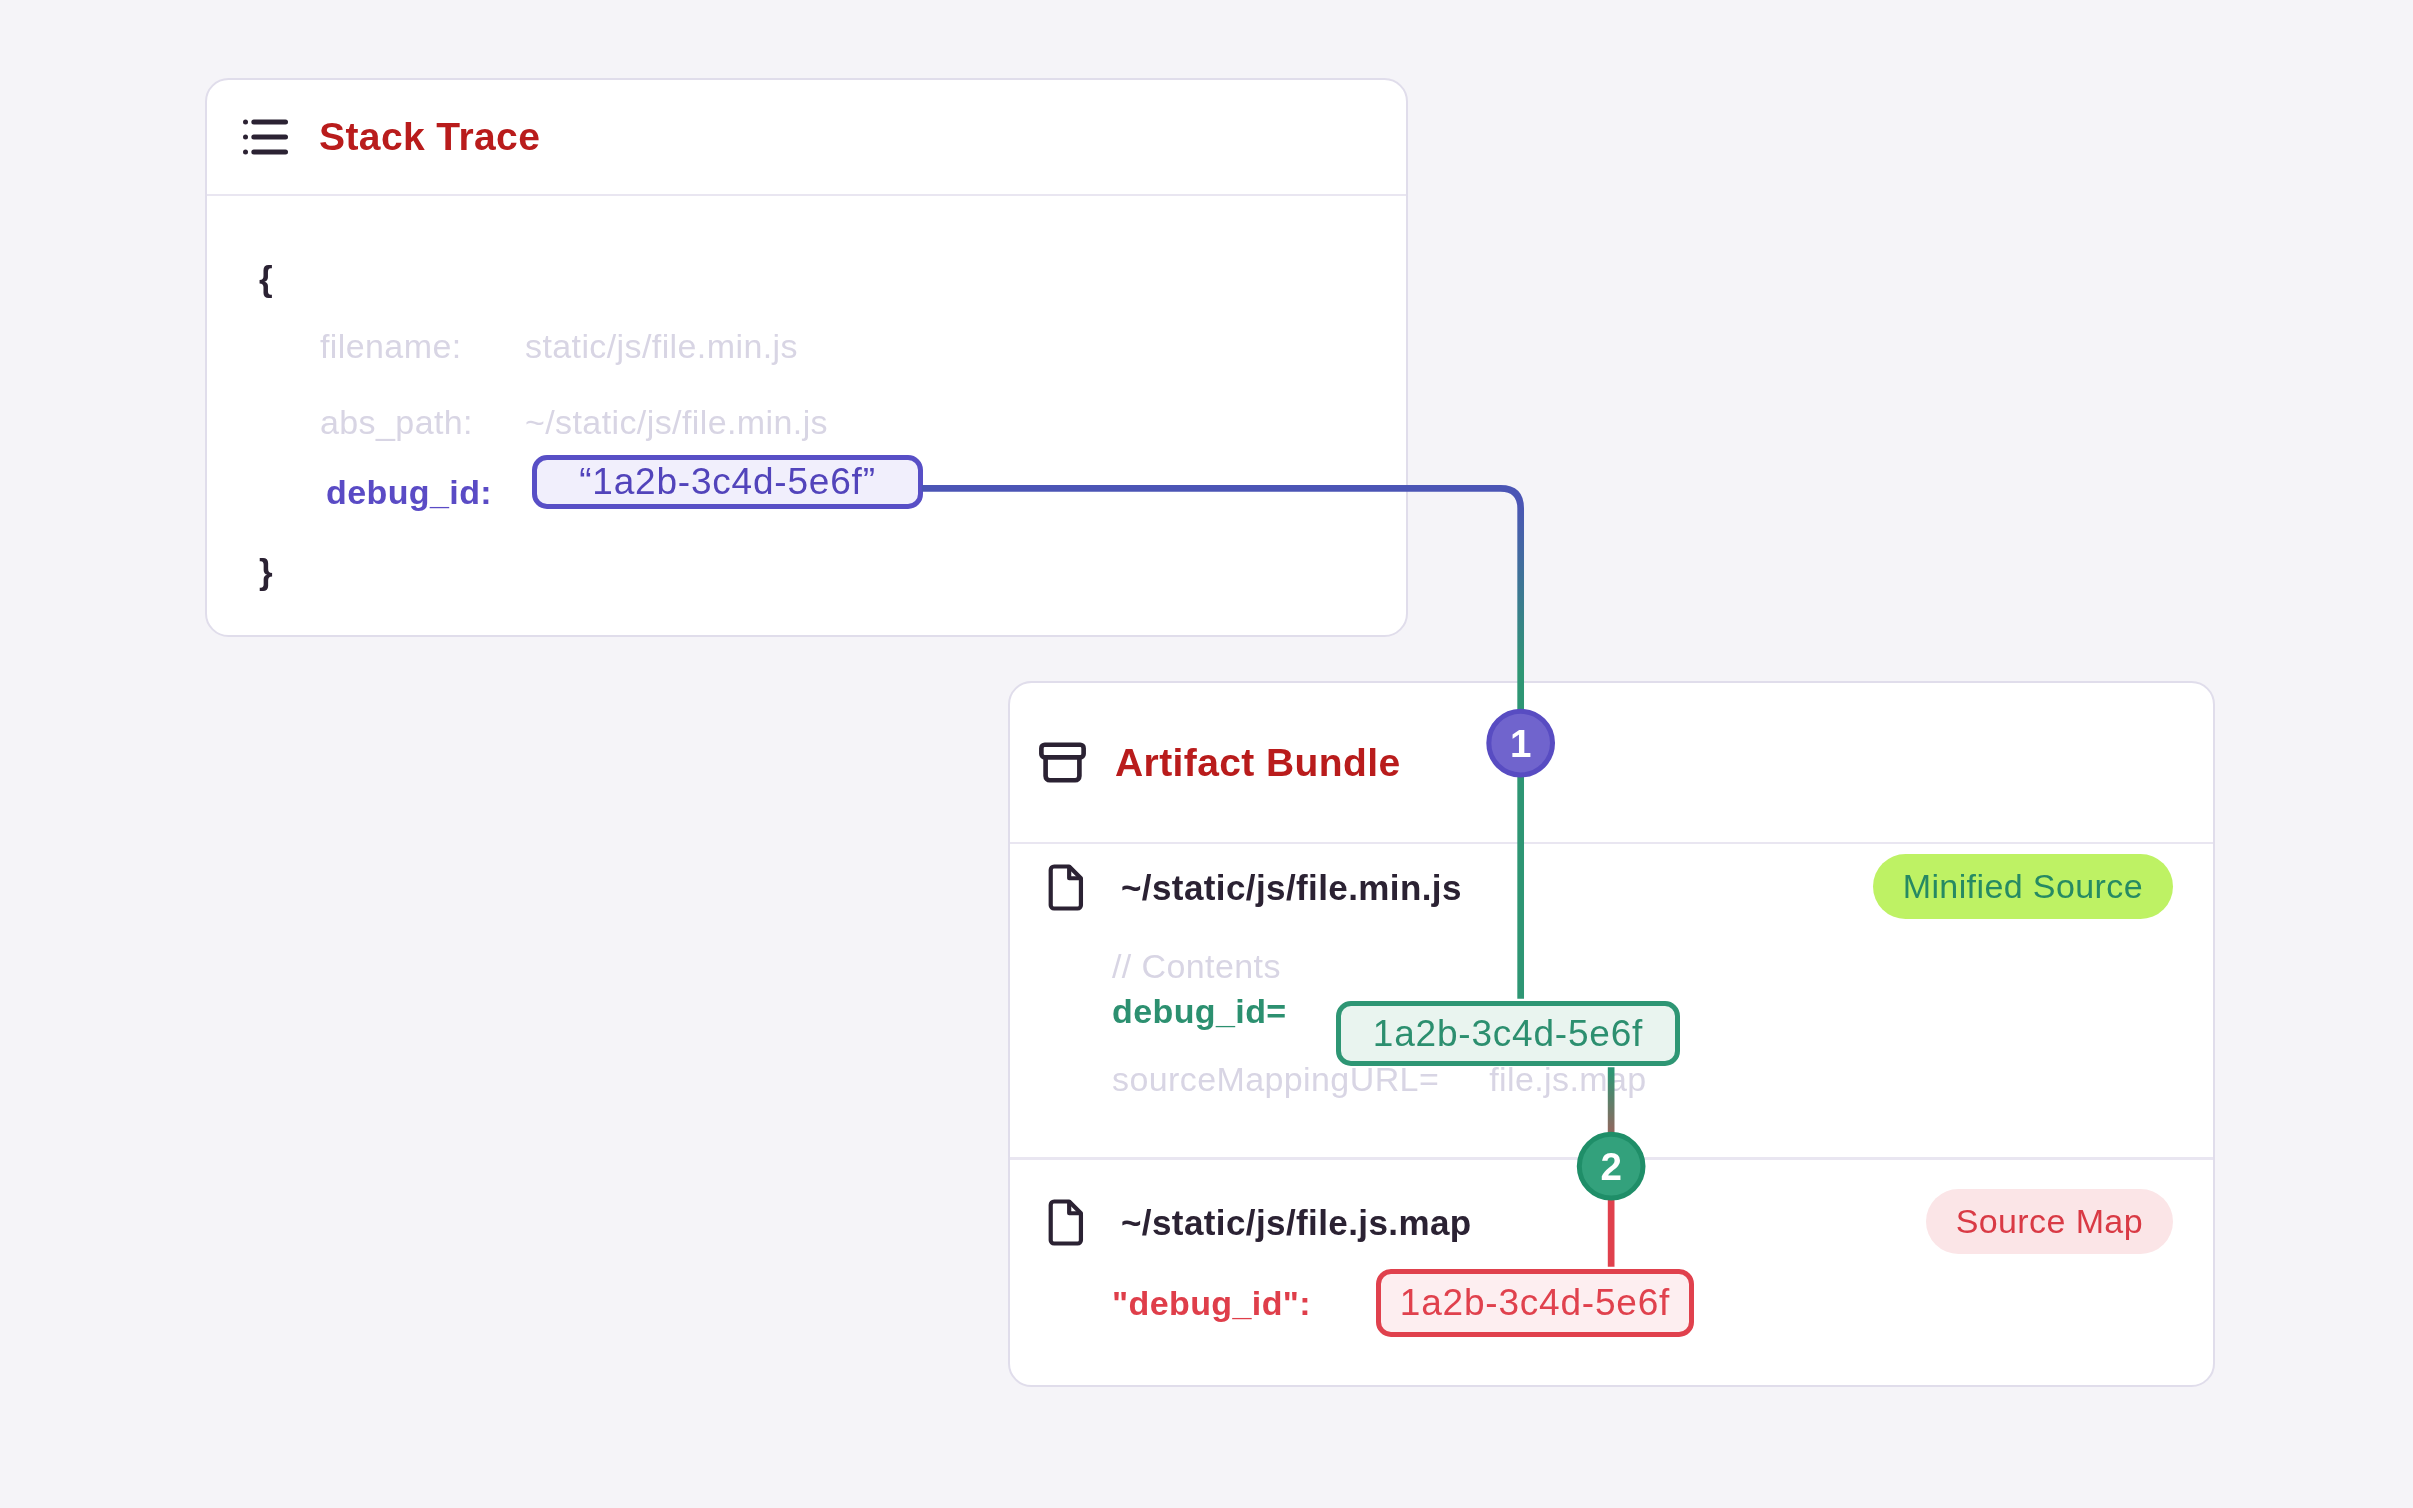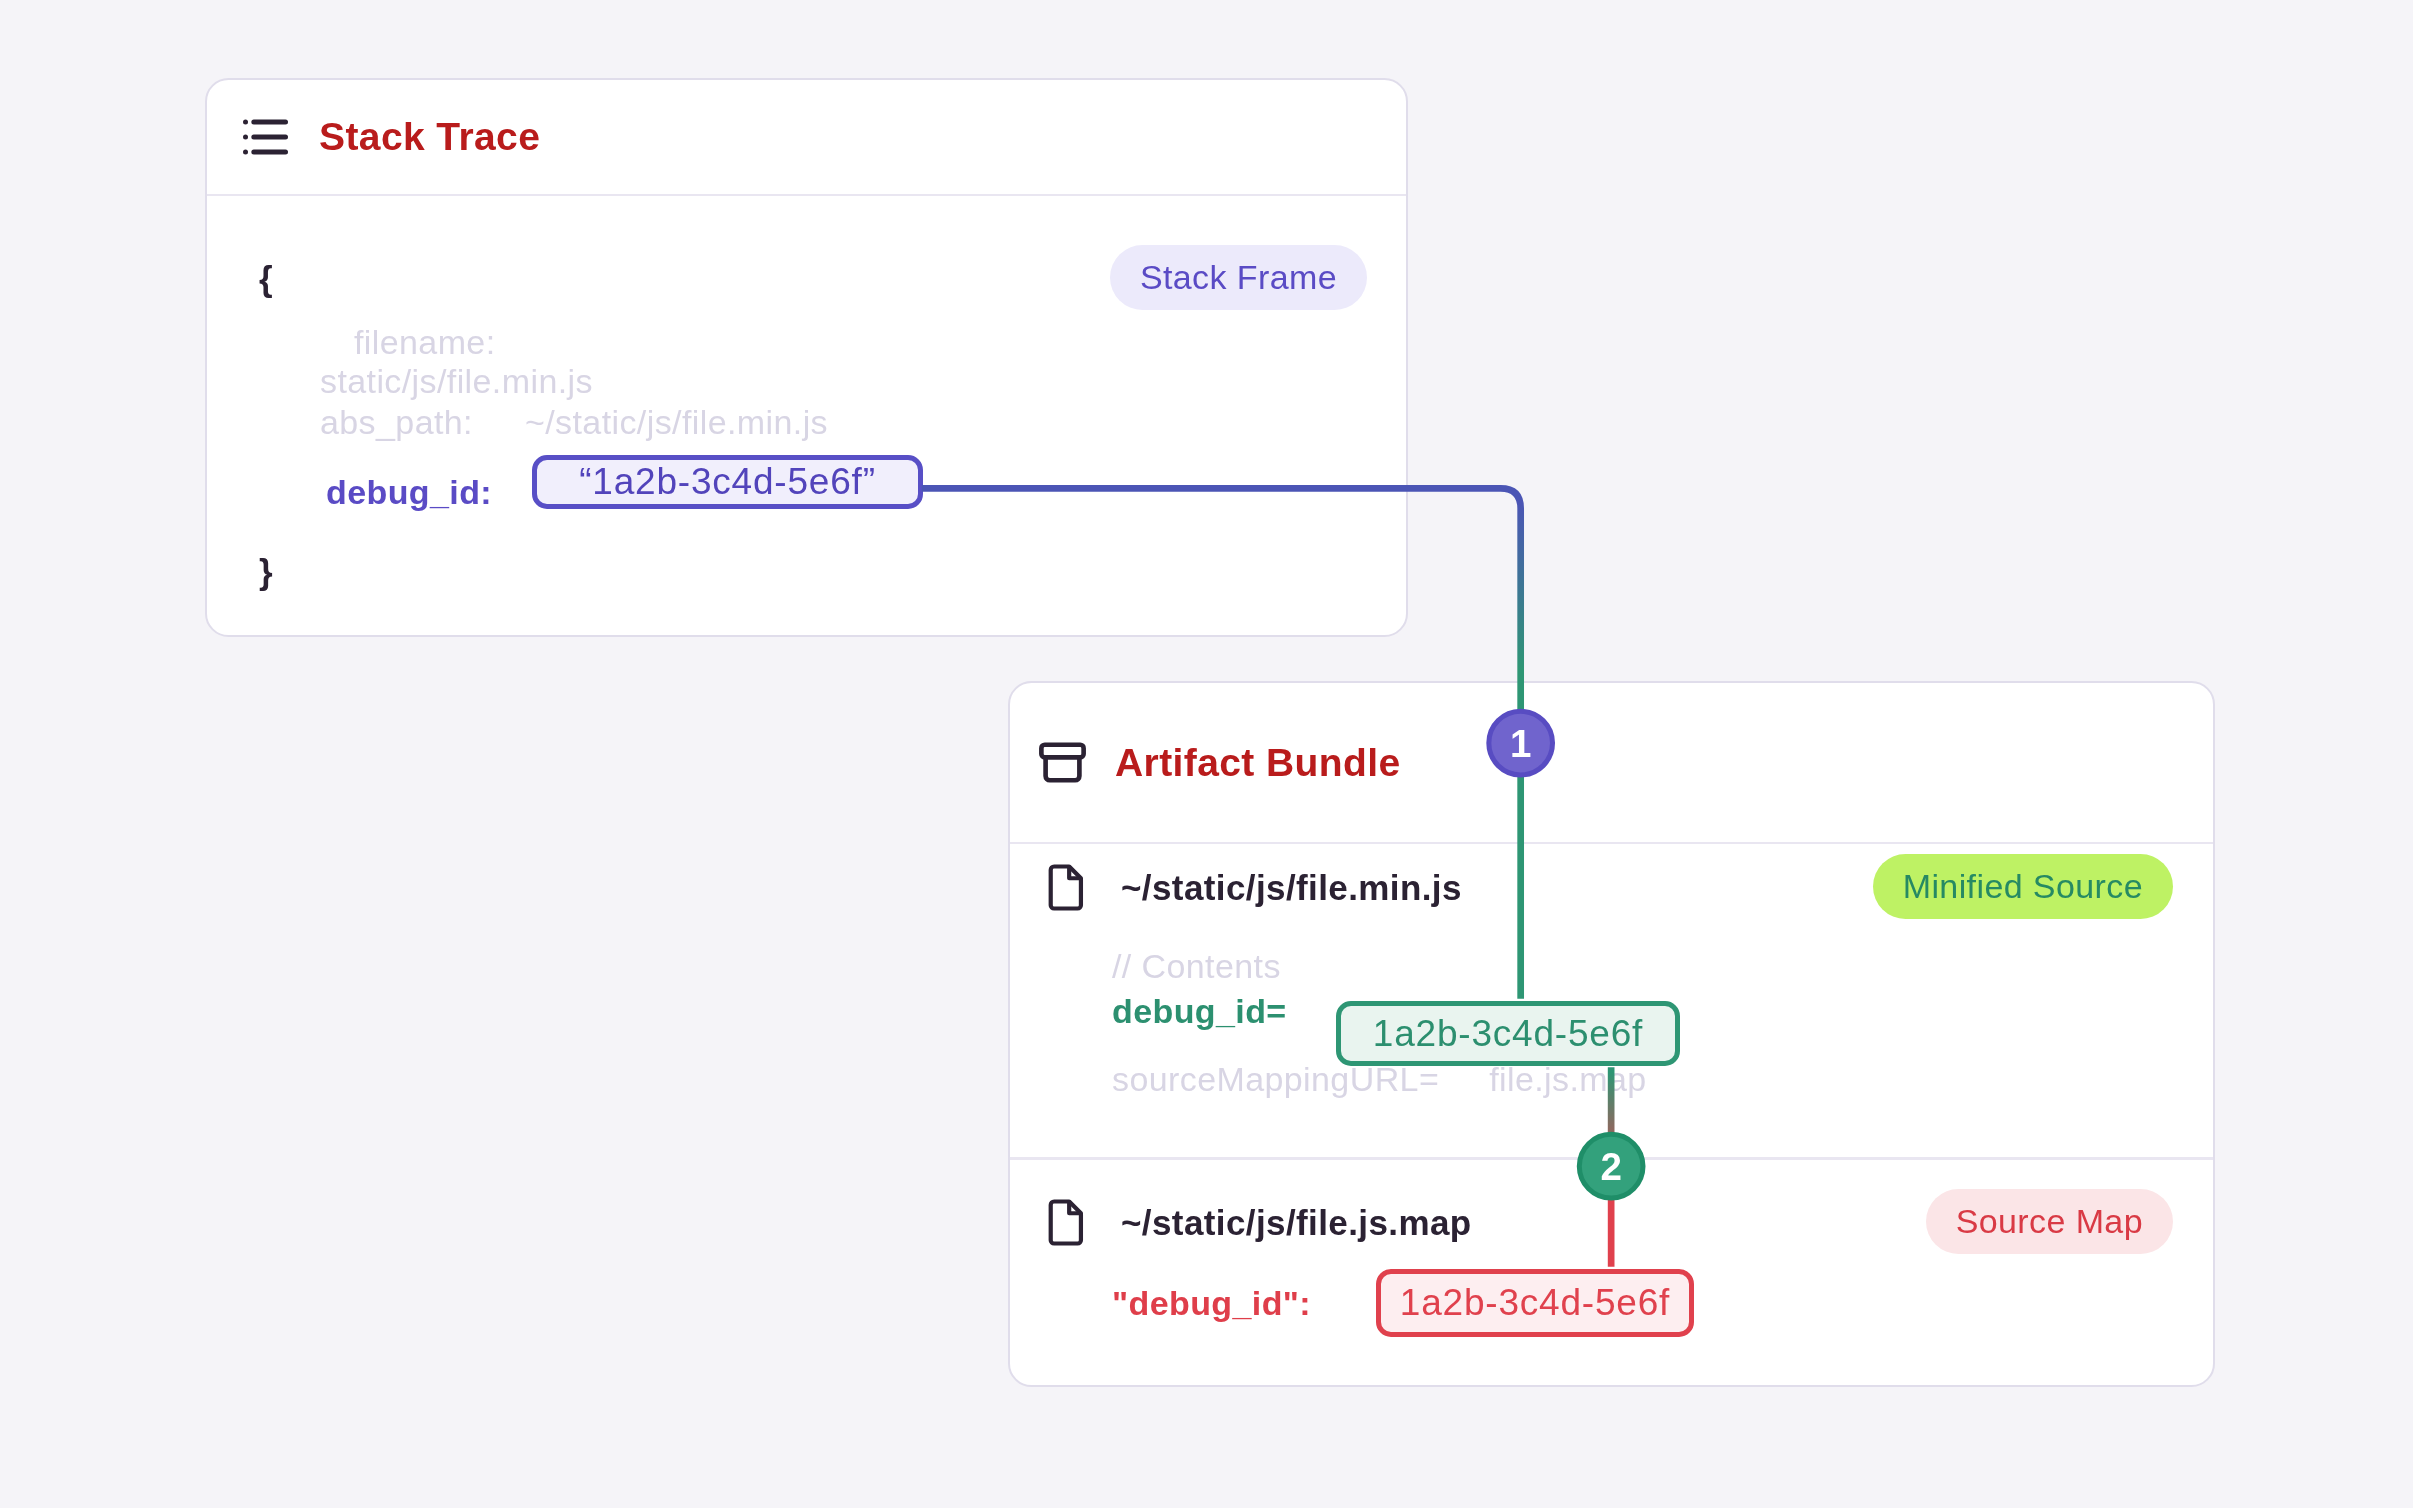--- a/index.html
+++ b/index.html
@@ -95,23 +95,22 @@
             <line x1="14" y1="24" x2="52" y2="24"></line>
           <circle cx="4" cy="42" r="3" stroke="none"></circle>
             <line x1="14" y1="42" x2="52" y2="42"></line>
         </g>
       </svg>
       <span class="card-title">Stack Trace</span>
     </div>
 
     <div class="abs brace" style="left:52px;top:165px;height:67px;display:flex;align-items:center;">{</div>
 
-    <div class="abs badge badge-purple" style="right:39px;top:165px;">Stack Frame</div>
-
-    <div class="abs row" style="left:113px;top:243px;flex-direction:column;">
+
+    <div class="abs row" style="left:113px;top:233px;">
       <span class="code muted" style="display:inline-block;width:205px;">filename:</span>
       <span class="code muted">static/js/file.min.js</span>
     </div>
 
     <div class="abs row" style="left:113px;top:309px;">
       <span class="code muted" style="display:inline-block;width:205px;">abs_path:</span>
       <span class="code muted">~/static/js/file.min.js</span>
     </div>
 
     <div class="abs row" style="left:113px;top:379px;margin-left:6px;">

